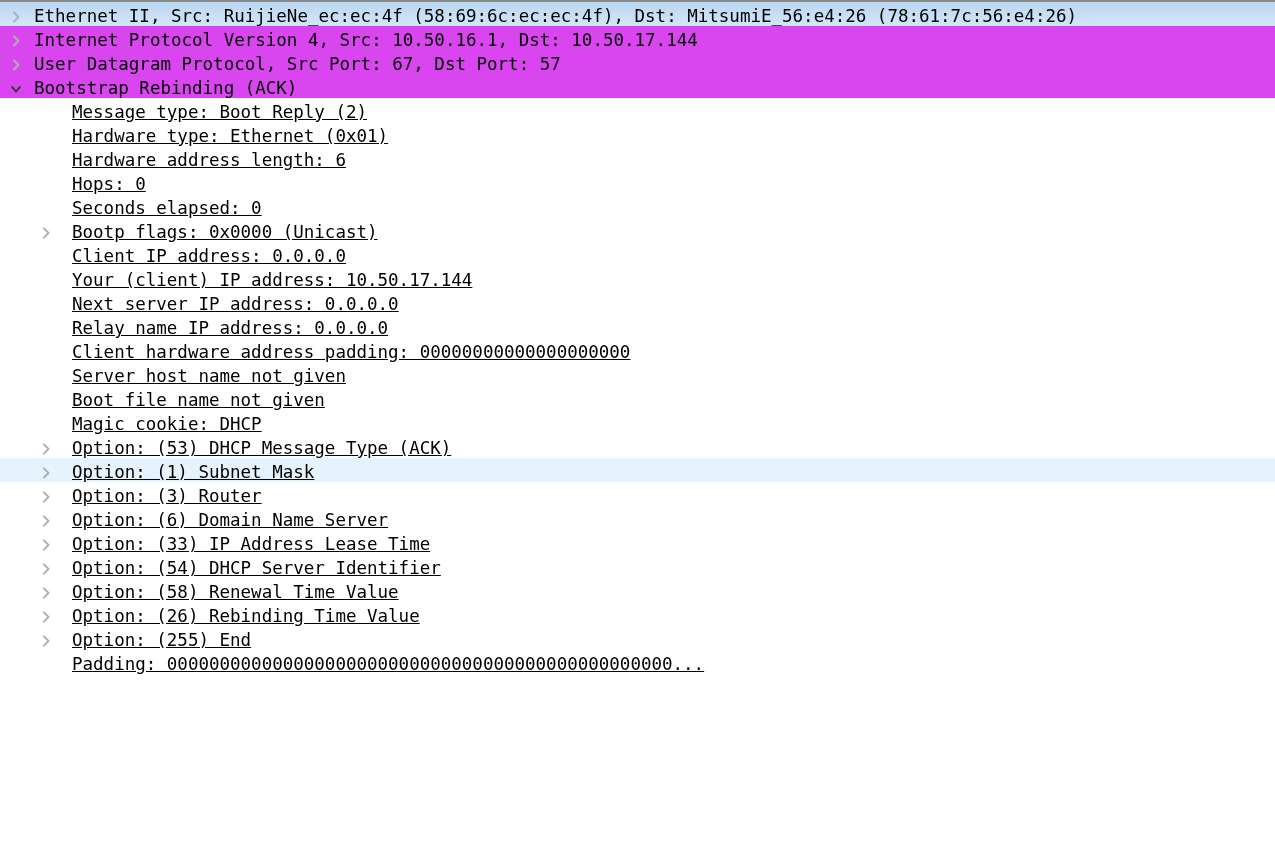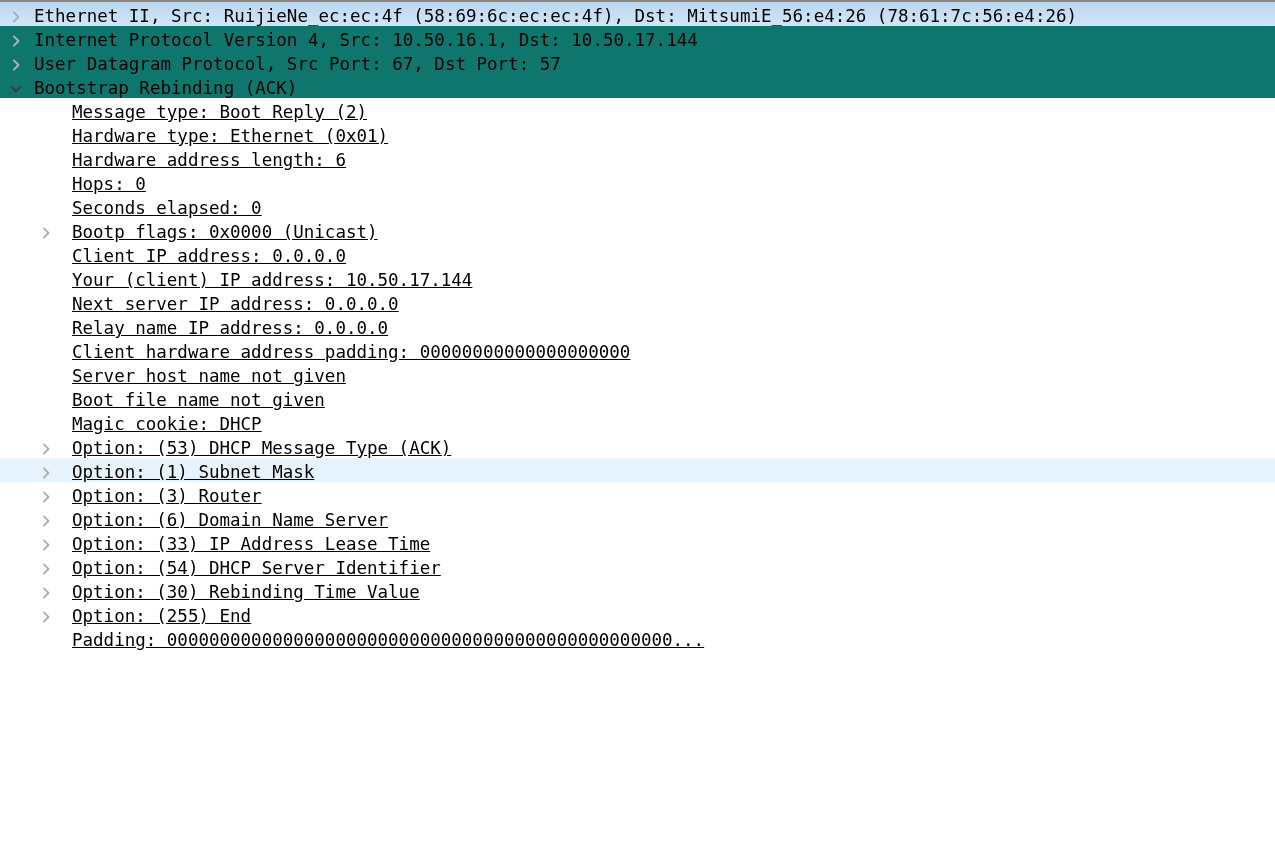--- a/index.html
+++ b/index.html
@@ -30,21 +30,21 @@
     line-height: 28px;
     white-space: nowrap;
     position: relative;
     font-size: 17.5px;
     color: #000000;
     background: #ffffff;
   }
 
   
   .row.lvl0 {
-    background: #0f766e;
+    background: #d946ef;
   }
 
   
   .row.selected {
     background: linear-gradient(to bottom, #b8d7f0 0%, #c6ddf4 45%, #d2e6f9 100%);
   }
 
   
   .row.highlight {
     background: #e6f2fc;
@@ -210,21 +210,29 @@
         </svg>
       </span>
       <span class="label">Option: (54) DHCP Server Identifier</span>
     </div>
     <div class="row lvl1">
       <span class="twisty">
         <svg width="12" height="12" viewBox="0 0 12 12">
           <path d="M4 1.5 L8.5 6 L4 10.5" stroke="#b0b0b0" fill="none" stroke-width="1.9" stroke-linecap="round" stroke-linejoin="round"></path>
         </svg>
       </span>
-      <span class="label">Option: (30) Rebinding Time Value</span>
+      <span class="label">Option: (58) Renewal Time Value</span>
+    </div>
+    <div class="row lvl1">
+      <span class="twisty">
+        <svg width="12" height="12" viewBox="0 0 12 12">
+          <path d="M4 1.5 L8.5 6 L4 10.5" stroke="#b0b0b0" fill="none" stroke-width="1.9" stroke-linecap="round" stroke-linejoin="round"></path>
+        </svg>
+      </span>
+      <span class="label">Option: (26) Rebinding Time Value</span>
     </div>
     <div class="row lvl1">
       <span class="twisty">
         <svg width="12" height="12" viewBox="0 0 12 12">
           <path d="M4 1.5 L8.5 6 L4 10.5" stroke="#b0b0b0" fill="none" stroke-width="1.9" stroke-linecap="round" stroke-linejoin="round"></path>
         </svg>
       </span>
       <span class="label">Option: (255) End</span>
     </div>
     <div class="row lvl1">

